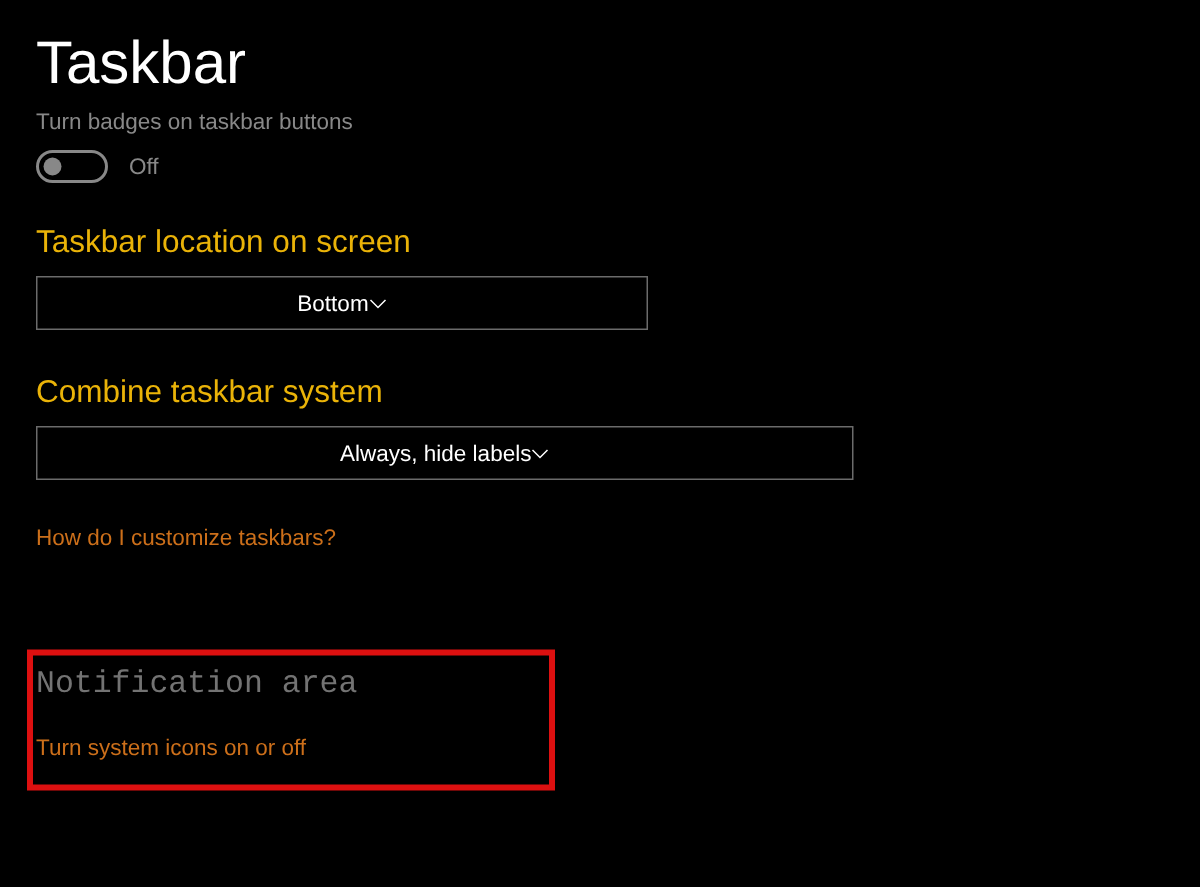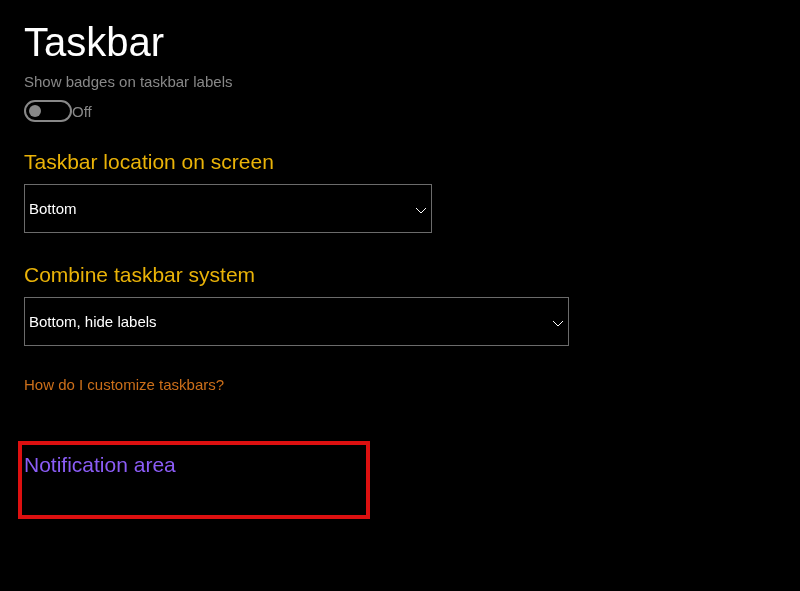--- a/index.html
+++ b/index.html
@@ -23,20 +23,21 @@
       margin-bottom: 8px;
     }
     .setting-label {
       font-size: 15px;
       color: #888888;
       margin-bottom: 10px;
     }
     .toggle-row {
       display: flex;
       align-items: center;
+      gap: 14px;
       margin-bottom: 28px;
     }
     .toggle-switch {
       width: 48px;
       height: 22px;
       border: 2px solid #888888;
       border-radius: 11px;
       position: relative;
       cursor: pointer;
       background: transparent;
@@ -54,24 +55,24 @@
       font-size: 15px;
       color: #888888;
     }
     .field-label {
       font-size: 21px;
       color: #eab308;
       margin-bottom: 10px;
     }
     .select-box {
       border: 1px solid #6b6b6b;
-      height: 49px;
+      height: 36px;
       display: flex;
       align-items: center;
-      justify-content: space-between;
+      justify-content: center;
       padding: 0 4px;
       cursor: pointer;
       margin-bottom: 30px;
     }
     .select-box.narrow {
       width: 408px;
     }
     .select-box.wide {
       width: 545px;
     }
@@ -86,77 +87,79 @@
     }
     .chevron svg {
       width: 100%;
       height: 100%;
     }
     .link-text {
       font-size: 15px;
       color: #cc6f1a;
       cursor: pointer;
       display: block;
-      margin-bottom: 20px;
+      margin-bottom: 38px;
     }
     .section-spacer {
       height: 28px;
     }
     .notification-section {
       border: 4px solid #dd1010;
       padding: 8px 2px 16px 2px;
       width: 352px;
       margin-left: -6px;
     }
     .section-heading {
       font-size: 21px;
       font-weight: 400;
-      color: #8b5cf6;
+      color: #737373;
       margin-bottom: 22px;
+      font-family: Liberation Mono, monospace;
     }
     .notification-section .link-text {
       margin-bottom: 20px;
     }
     .notification-section .link-text:last-child {
       margin-bottom: 0;
     }
   </style>
 </head>
 <body>
 
 <h1 class="page-title">Taskbar</h1>
 
-<div class="setting-label">Show badges on taskbar labels</div>
+<div class="setting-label">Turn badges on taskbar buttons</div>
 
 <div class="toggle-row">
   <div class="toggle-switch">
     <div class="toggle-knob"></div>
   </div>
   <span class="toggle-state-text">Off</span>
 </div>
 
 <div class="field-label">Taskbar location on screen</div>
 <div class="select-box narrow">
   <span class="select-value">Bottom</span>
   <span class="chevron">
     <svg viewBox="0 0 12 12">
         <path d="M1 3 L6 8 L11 3" stroke="#ffffff" stroke-width="1" fill="none"></path>
       </svg>
   </span>
 </div>
 
 <div class="field-label">Combine taskbar system</div>
 <div class="select-box wide">
-  <span class="select-value">Bottom, hide labels</span>
+  <span class="select-value">Always, hide labels</span>
   <span class="chevron">
     <svg viewBox="0 0 12 12">
         <path d="M1 3 L6 8 L11 3" stroke="#ffffff" stroke-width="1" fill="none"></path>
       </svg>
   </span>
 </div>
 
 <a class="link-text">How do I customize taskbars?</a>
 
 <div class="section-spacer"></div>
 
 <div class="notification-section">
   <h2 class="section-heading">Notification area</h2>
+  <a class="link-text">Turn system icons on or off</a>
 </div>
 
 </body></html>

